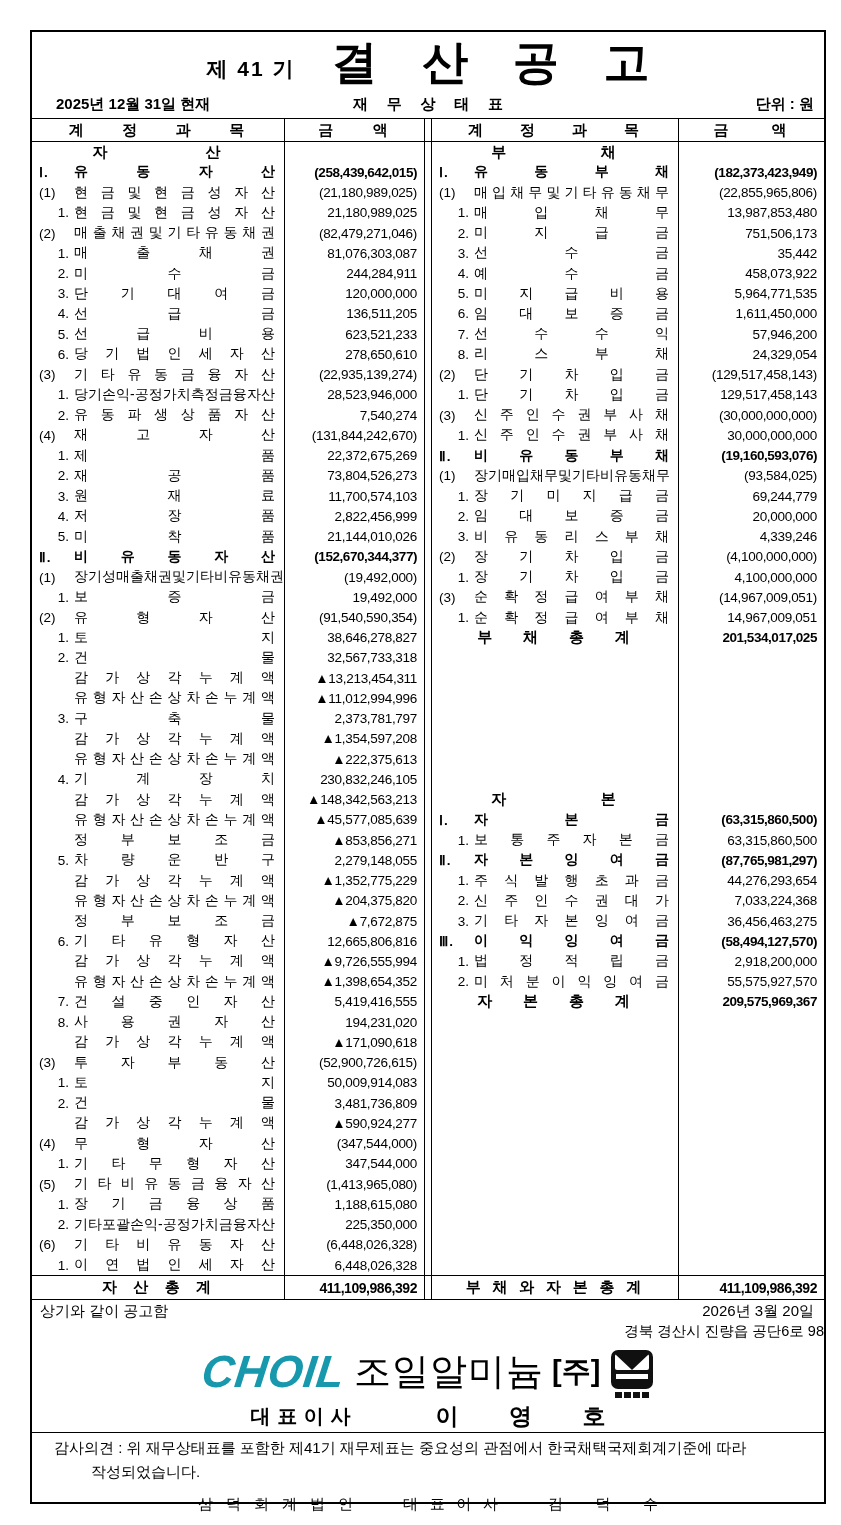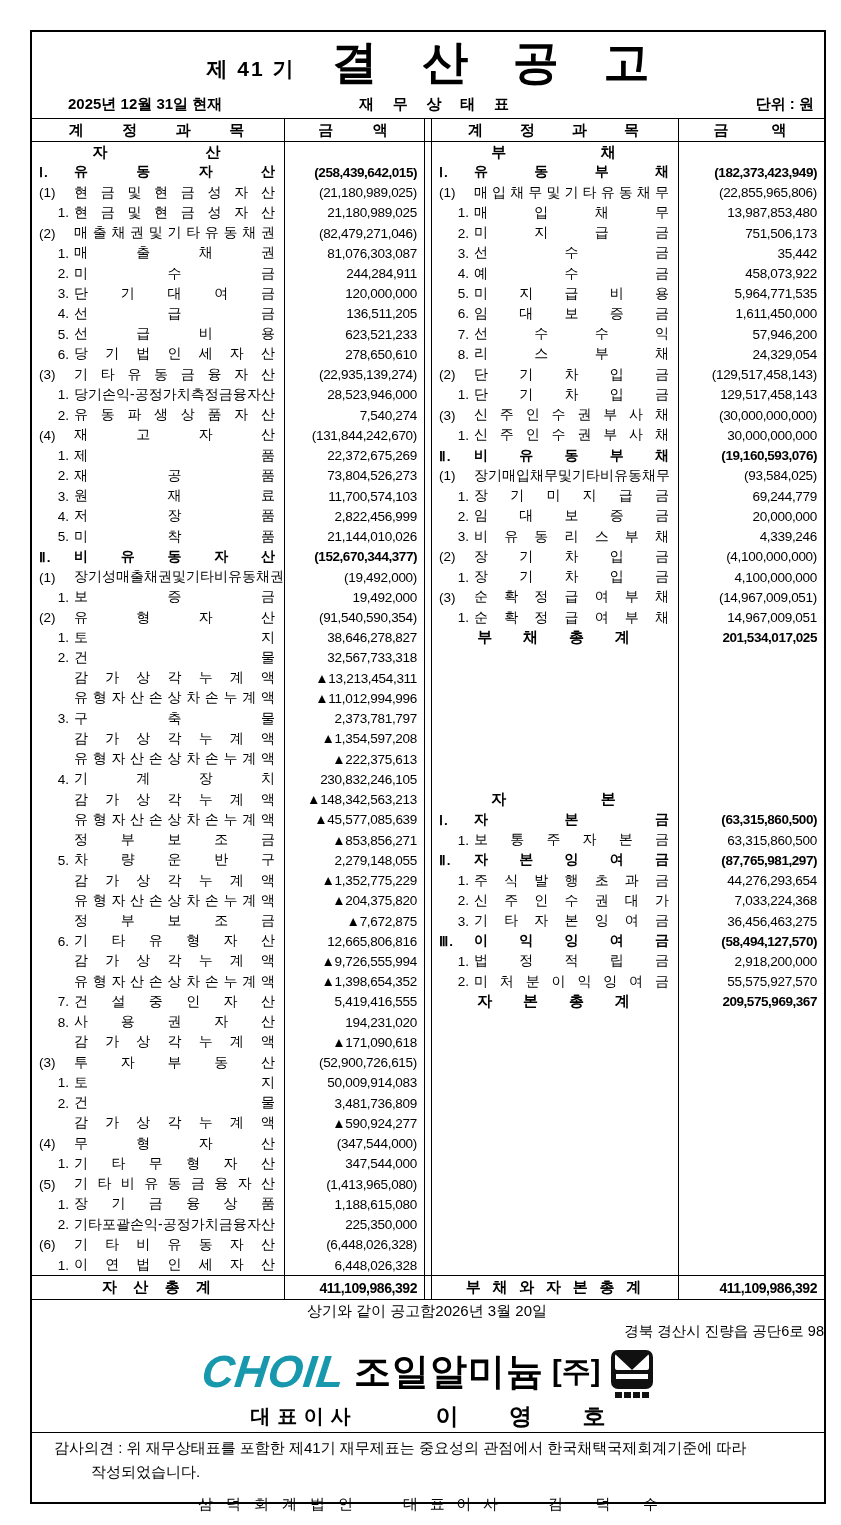--- a/index.html
+++ b/index.html
@@ -6,21 +6,21 @@
   body{width:841px;height:1525px;position:relative;font-family:"Liberation Sans",sans-serif;color:#000;}
   .page{position:absolute;left:30px;top:30px;width:796px;height:1474px;border:2px solid #000;
         box-sizing:border-box;display:flex;flex-direction:column;background:#fff;}
 
   
   .title-row{flex:0 0 62px;display:flex;align-items:center;justify-content:center;gap:36px;}
   .term{font-size:21px;font-weight:600;letter-spacing:2px;margin-top:12px;}
   .main-title{font-size:46px;font-weight:800;width:318px;}
 
   
-  .meta{flex:0 0 24px;position:relative;font-size:15px;font-weight:600;margin-left:12px;}
+  .meta{flex:0 0 24px;position:relative;font-size:15px;font-weight:600;}
   .meta .asof{position:absolute;left:24px;top:1px;}
   .meta .stmt{position:absolute;left:50%;transform:translateX(-50%);top:1px;width:150px;}
   .meta .unit{position:absolute;right:10px;top:1px;}
 
   
   .bstable{flex:0 0 1182px;box-sizing:border-box;border-top:1.5px solid #000;border-bottom:1.5px solid #000;
            display:flex;flex-direction:column;}
   .thead{flex:0 0 22px;border-bottom:1.5px solid #000;}
   .tbody{flex:1;display:flex;flex-direction:column;}
   .tbody .trow{flex:1;}
@@ -45,27 +45,27 @@
   .amt.b{letter-spacing:-0.45px;}
   .spread{display:flex;justify-content:space-between;}
   .sec-name{width:54%;margin:0 auto;font-weight:700;font-size:15px;}
   .tot-name{width:66%;margin:0 auto;font-weight:700;font-size:15px;}
   .tot-name.gl{width:46%;}
   .tot-name.gr{width:76%;}
   .hdr-acct{width:74%;margin:0 auto;font-weight:600;font-size:15px;}
   .hdr-amt{width:56%;margin:0 auto;font-weight:600;font-size:15px;}
 
   
-  .notice{flex:0 0 22px;display:flex;justify-content:center;align-items:center;
+  .notice{flex:0 0 22px;display:flex;justify-content:space-between;align-items:center;
           padding:0 10px 0 8px;font-size:15px;}
   .addr{flex:0 0 18px;text-align:right;font-size:14.5px;}
   .logo-row{flex:0 0 54px;display:flex;align-items:center;justify-content:center;gap:6px;padding-top:2px;}
   .choil{font-size:45px;font-weight:800;font-style:italic;letter-spacing:0.5px;
          transform:skewX(-7deg);margin-right:4px;}
-  .kname{font-size:37px;font-weight:700;letter-spacing:1px;}
+  .kname{font-size:37px;font-weight:400;letter-spacing:1px;}
   .ksuffix{font-size:29px;font-weight:700;margin-left:2px;}
   .seal{margin-left:4px;margin-top:6px;}
   .ceo-row{flex:0 0 30px;display:flex;align-items:center;justify-content:center;gap:85px;}
   .ceo-role{font-size:20px;font-weight:700;width:100px;}
   .ceo-name{font-size:23px;font-weight:700;width:170px;}
   .audit{flex:1;border-top:1.5px solid #000;font-size:15px;padding-top:6px;}
   .audit .l1{padding-left:22px;}
   .audit .l2{padding-left:59px;margin-top:5px;}
   .audit .signer{margin-top:13px;display:flex;justify-content:center;gap:50px;}
   .audit .firm{width:155px;}

